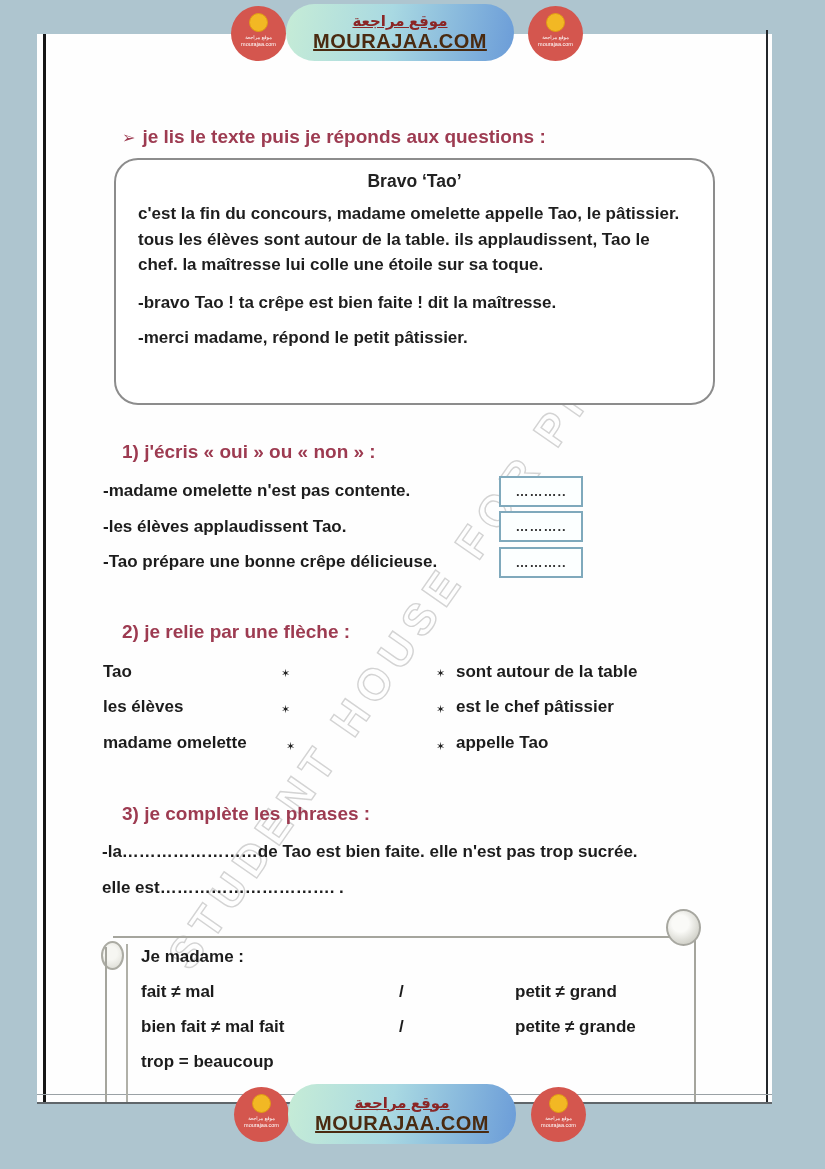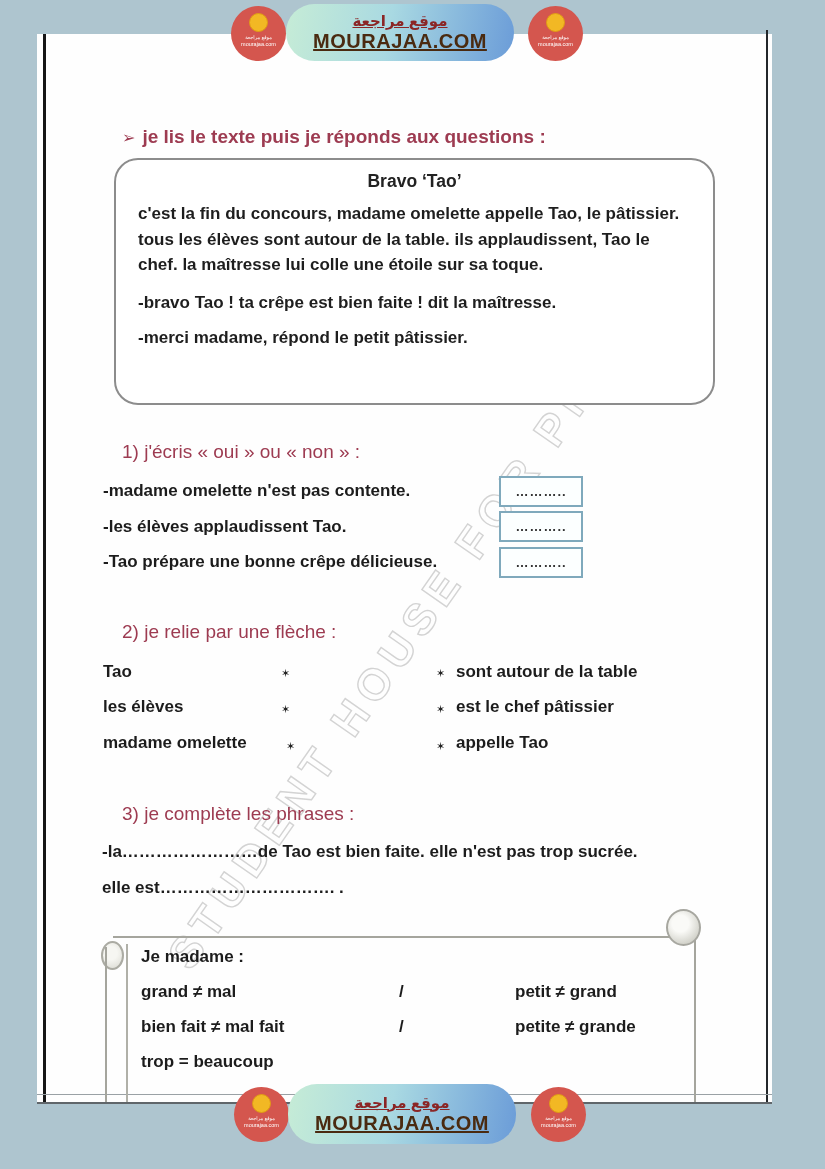--- a/index.html
+++ b/index.html
@@ -44,21 +44,21 @@
   .instruction .bullet{font-size:16px;margin-right:7px;}
 
   
   .reading-box{left:114px;top:158px;width:601px;height:247px;box-sizing:border-box;
                background:#ffffff;border:2px solid #8c8c8c;border-radius:24px;
                padding:11px 22px 0 22px;z-index:2;}
   .rb-title{text-align:center;font-size:17.5px;font-weight:bold;color:#222;}
   .rb-para{margin-top:9px;font-size:17px;font-weight:bold;color:#1e1e1e;line-height:1.5;}
   .rb-line{margin-top:15px;font-size:17px;font-weight:bold;color:#1e1e1e;}
 
-  .q-heading{font-size:19px;font-weight:normal;color:#9d3b51;z-index:3;}
+  .q-heading{font-size:19px;font-weight:bold;color:#9d3b51;z-index:3;}
   .body-txt{font-size:17px;font-weight:bold;color:#1c1c1c;z-index:3;}
 
   .ans-box{left:499px;width:84px;height:31px;box-sizing:border-box;background:#fcffff;
            border:2px solid #7fa9bc;display:flex;align-items:center;justify-content:center;
            z-index:3;}
   .ans-box span{font-size:13px;font-weight:bold;color:#333;letter-spacing:1px;}
 
   .star{font-size:11px;color:#222;z-index:3;}
 
   
@@ -142,21 +142,21 @@
   <div class="abs body-txt" style="left:102px;top:842px;">-la……………………de Tao est bien faite. elle n'est pas trop sucrée.</div>
   <div class="abs body-txt" style="left:102px;top:878px;">elle est…………………………. .</div>
 
   <div class="abs curl-tr"></div>
   <div class="abs curl-l"></div>
   <div class="abs scroll-top"></div>
   <div class="abs scroll-right"></div>
   <div class="abs scroll-left-outer"></div>
   <div class="abs scroll-left-inner"></div>
   <div class="abs body-txt" style="left:141px;top:947px;">Je madame :</div>
-  <div class="abs body-txt" style="left:141px;top:982px;">grand ≠ mal</div>
+  <div class="abs body-txt" style="left:141px;top:982px;">fait ≠ mal</div>
   <div class="abs body-txt" style="left:399px;top:982px;">/</div>
   <div class="abs body-txt" style="left:515px;top:982px;">petit ≠ grand</div>
   <div class="abs body-txt" style="left:141px;top:1017px;">bien fait ≠ mal fait</div>
   <div class="abs body-txt" style="left:399px;top:1017px;">/</div>
   <div class="abs body-txt" style="left:515px;top:1017px;">petite ≠ grande</div>
   <div class="abs body-txt" style="left:141px;top:1052px;">trop = beaucoup</div>
 
   <div class="abs logo" style="left:234px;top:1087px;">
     <div class="y"></div>
     <div class="t1">موقع مراجعة</div>

